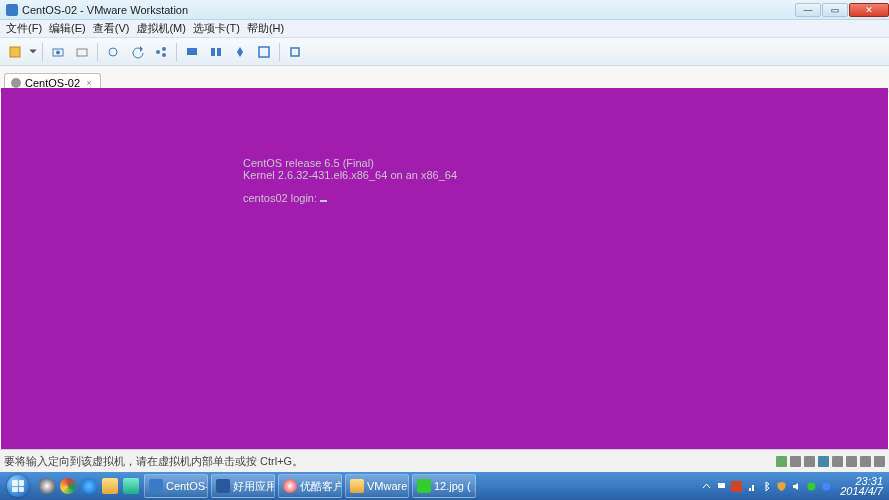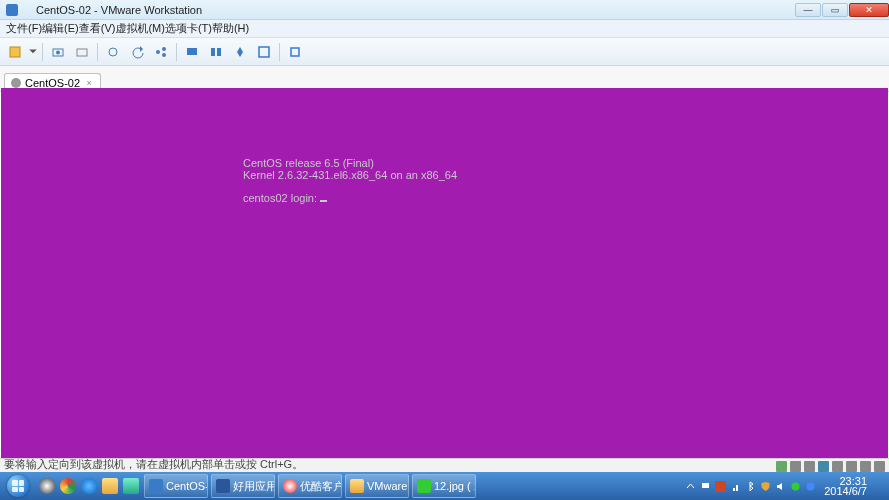--- a/index.html
+++ b/index.html
@@ -1,61 +1,61 @@
 <!DOCTYPE html>
 <html><head>
 <meta charset="utf-8">
 <style>
 * { margin:0; padding:0; box-sizing:border-box; font-family:"Segoe UI",Tahoma,sans-serif; font-size:11px; }
 body { width:889px; height:500px; overflow:hidden; background:#fff; position:relative; }
 
 
 .titlebar { height:20px; background:linear-gradient(#e8f4fb,#d6eaf7); border-bottom:1px solid #b8d6e8; display:flex; align-items:center; padding-left:6px; }
 .titlebar .vm-icon { width:12px; height:12px; background:#3a7bc8; border-radius:2px; margin-right:4px; }
-.titlebar .title { color:#222;margin-left:14px; }
+.titlebar .title { color:#222; }
 .win-ctrls { margin-left:auto; display:flex; }
 .win-btn { width:26px; height:14px; display:flex; align-items:center; justify-content:center; background:linear-gradient(#eaf3fa,#cde3f2); border:1px solid #a9c7da; border-radius:2px; margin-left:1px; font-size:9px; color:#333; }
 .win-btn.close { width:40px; background:linear-gradient(#f08070,#d9402a); color:#fff; border-color:#a02818; }
 
 
-.menubar { height:18px; background:#ecf3fa; border-bottom:1px solid #d4e0eb; display:flex; align-items:center; padding-left:6px; gap:0; }
+.menubar { height:18px; background:#ecf3fa; border-bottom:1px solid #d4e0eb; display:flex; align-items:center; padding-left:6px; gap:7px; }
 .menubar .menu-item { color:#222; cursor:default; }
 
 
 .toolbar { height:28px; background:linear-gradient(#f7fbfe,#e6eef6); border-bottom:1px solid #c8d8e6; display:flex; align-items:center; padding-left:4px; gap:2px; }
 .tbtn { width:22px; height:20px; display:flex; align-items:center; justify-content:center; border-radius:2px; }
 .tbtn svg { width:14px; height:14px; }
 .tsep { width:1px; height:18px; background:#c0d0dc; margin:0 2px; }
 
 
 .tabstrip { height:26px; background:#f7f7f7; border-bottom:1px solid #d0d0d0; display:flex; align-items:flex-end; padding-left:4px; }
 .tab { height:18px; background:#fff; border:1px solid #c0c0c0; border-bottom:none; border-radius:3px 3px 0 0; display:flex; align-items:center; padding:0 6px; gap:4px; }
 .tab .tab-icon { width:10px; height:10px; border-radius:50%; background:#999; }
 .tab .tab-close { width:10px; height:10px; color:#888; font-size:9px; line-height:10px; text-align:center; }
 
 
 .console { position:absolute; top:88px; left:1px; right:1px; bottom:38px; background:#a21caf; }
 .term { position:absolute; top:70px; left:242px; color:#c8c8c8; font-family:"Courier New",monospace; font-size:11px; line-height:11px; white-space:pre; }
 .cursor { display:inline-block; width:7px; height:2px; background:#c8c8c8; vertical-align:baseline; }
 
 
-.statusbar { position:absolute; left:0; right:0; bottom:28px; height:14px; background:#f2f2f2; border-top:1px solid #d0d0d0; display:flex; align-items:flex-end; padding:0 4px; color:#444; font-size:10px; }
+.statusbar { position:absolute; left:0; right:0; bottom:28px; height:23px; background:#f2f2f2; border-top:1px solid #d0d0d0; display:flex; align-items:center; padding:11px 4px; color:#444; font-size:10px; }
 .status-icons { margin-left:auto; display:flex; gap:3px; }
 .sicn { width:11px; height:11px; background:#888; border-radius:1px; }
 
 
 .taskbar { position:absolute; left:0; right:0; bottom:0; height:28px; background:linear-gradient(#4c92d9,#2861a6); display:flex; align-items:center; }
 .start { width:36px; height:28px; display:flex; align-items:center; justify-content:center; }
 .start-orb { width:22px; height:22px; border-radius:50%; background:radial-gradient(circle at 30% 30%,#8ed0ff,#0a5bbf); box-shadow:0 0 3px rgba(0,0,0,.4); display:grid; grid-template:1fr 1fr/1fr 1fr; gap:1px; padding:5px; }
 .start-orb span { background:#fff; border-radius:1px; opacity:.85; }
 .pin { width:20px; height:22px; display:flex; align-items:center; justify-content:center; margin-left:1px; }
 .pin-icn { width:16px; height:16px; border-radius:2px; }
 .taskbtn { height:24px; min-width:60px; max-width:64px; background:linear-gradient(rgba(255,255,255,.25),rgba(255,255,255,.05)); border:1px solid rgba(255,255,255,.3); border-radius:2px; display:flex; align-items:center; padding:0 4px; gap:3px; margin-left:3px; color:#fff; font-size:10px; overflow:hidden; white-space:nowrap; }
 .taskbtn .ico { width:14px; height:14px; border-radius:2px; flex-shrink:0; }
-.tray { margin-left:auto; display:flex; align-items:center; gap:4px; padding-right:22px; color:#fff; font-size:9px; }
+.tray { margin-left:auto; display:flex; align-items:center; gap:4px; padding-right:6px; color:#fff; font-size:9px;font-style:italic; }
 .tray-icn { width:11px; height:11px; }
 .clock { text-align:right; line-height:10px; margin-left:4px; }
 </style>
 </head>
 <body>
 
 <div class="titlebar">
   <div class="vm-icon"></div>
   <span class="title">CentOS-02 - VMware Workstation</span>
   <div class="win-ctrls">
@@ -245,16 +245,16 @@
         <path d="M2 4h2l3-2v7l-3-2H2z" fill="#fff"></path>
       </svg>
     <svg class="tray-icn" viewBox="0 0 11 11">
         <circle cx="5.5" cy="5.5" r="4" fill="#3c3"></circle>
       </svg>
     <svg class="tray-icn" viewBox="0 0 11 11">
         <circle cx="5.5" cy="5.5" r="4" fill="#48f"></circle>
       </svg>
     <div class="clock">
       <div>23:31</div>
-      <div>2014/6/7</div>
+      <div>2014/4/7</div>
     </div>
   </div>
 </div>
 
 </body></html>

